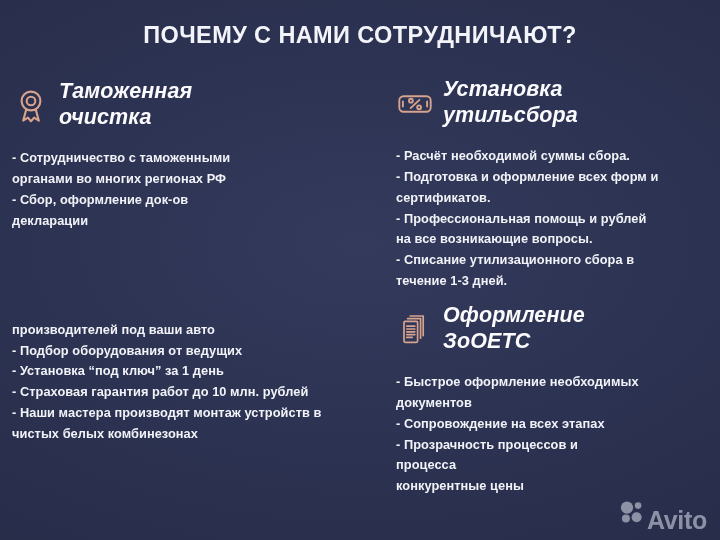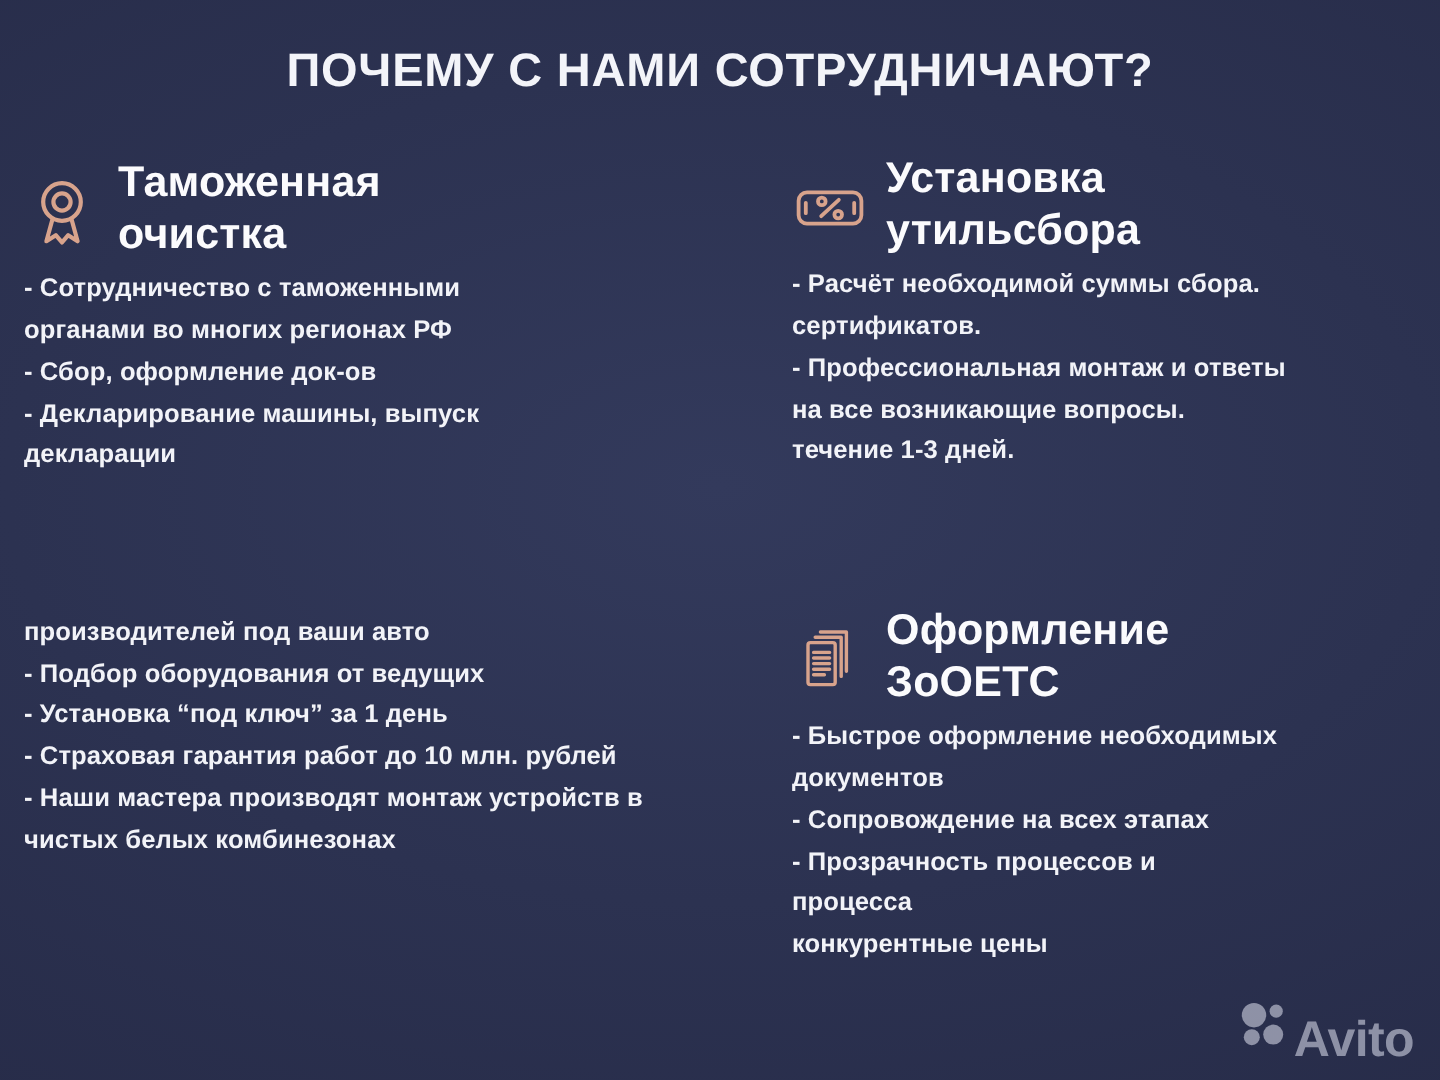--- a/index.html
+++ b/index.html
@@ -60,25 +60,26 @@
     justify-content:center;
     margin-top:6px;
   }
   .card-icon svg { display:block; }
   .card-title {
     font-size:21.5px;
     font-weight:700;
     line-height:1.22;
     color:#fbfbfd;
     letter-spacing:0.1px;
+    font-style:italic;
   }
   .card-title.wide { font-size:21.5px; }
 
   .card-body {
-    margin-top:4px;
+    margin-top:18px;
     font-size:12.8px;
     font-weight:700;
     line-height:1.62;
     color:#f2f3f8;
     letter-spacing:0.05px;
   }
   .card-3 .card-body { font-size:12.8px; }
   .bullet-line { display:block; white-space:nowrap; }
 
   
@@ -120,21 +121,20 @@
         </span>
         <div class="card-title">
           <span>Таможенная</span><br>
           <span>очистка</span>
         </div>
       </div>
       <div class="card-body">
         <span class="bullet-line">- Сотрудничество с таможенными</span>
         <span class="bullet-line">органами во многих регионах РФ</span>
         <span class="bullet-line">- Сбор, оформление док-ов</span>
-        <span class="bullet-line">- Декларирование машины, выпуск</span>
         <span class="bullet-line">декларации</span>
       </div>
     </div>
 
     <div class="card card-2">
       <div class="card-head">
         <span class="card-icon">
           <svg width="34" height="22" viewBox="0 0 34 22" fill="none" stroke="#d8a38c" stroke-width="1.9">
             <rect x="1.3" y="3.2" width="31.4" height="15.6" rx="4.2"></rect>
             <path d="M4.9 8.4 v5.2 M29.1 8.4 v5.2" stroke-linecap="round"></path>
@@ -143,23 +143,25 @@
             <circle cx="21.1" cy="14.3" r="1.9"></circle>
           </svg>
         </span>
         <div class="card-title">
           <span>Установка</span><br>
           <span>утильсбора</span>
         </div>
       </div>
       <div class="card-body">
         <span class="bullet-line">- Расчёт необходимой суммы сбора.</span>
+        <span class="bullet-line">- Подготовка и оформление всех форм и</span>
         <span class="bullet-line">сертификатов.</span>
-        <span class="bullet-line">- Профессиональная монтаж и ответы</span>
+        <span class="bullet-line">- Профессиональная помощь и рублей</span>
         <span class="bullet-line">на все возникающие вопросы.</span>
+        <span class="bullet-line">- Списание утилизационного сбора в</span>
         <span class="bullet-line">течение 1-3 дней.</span>
       </div>
     </div>
 
     <div class="card card-3">
       <div class="card-body">
         <span class="bullet-line">производителей под ваши авто</span>
         <span class="bullet-line">- Подбор оборудования от ведущих</span>
         <span class="bullet-line">- Установка “под ключ” за 1 день</span>
         <span class="bullet-line">- Страховая гарантия работ до 10 млн. рублей</span>

